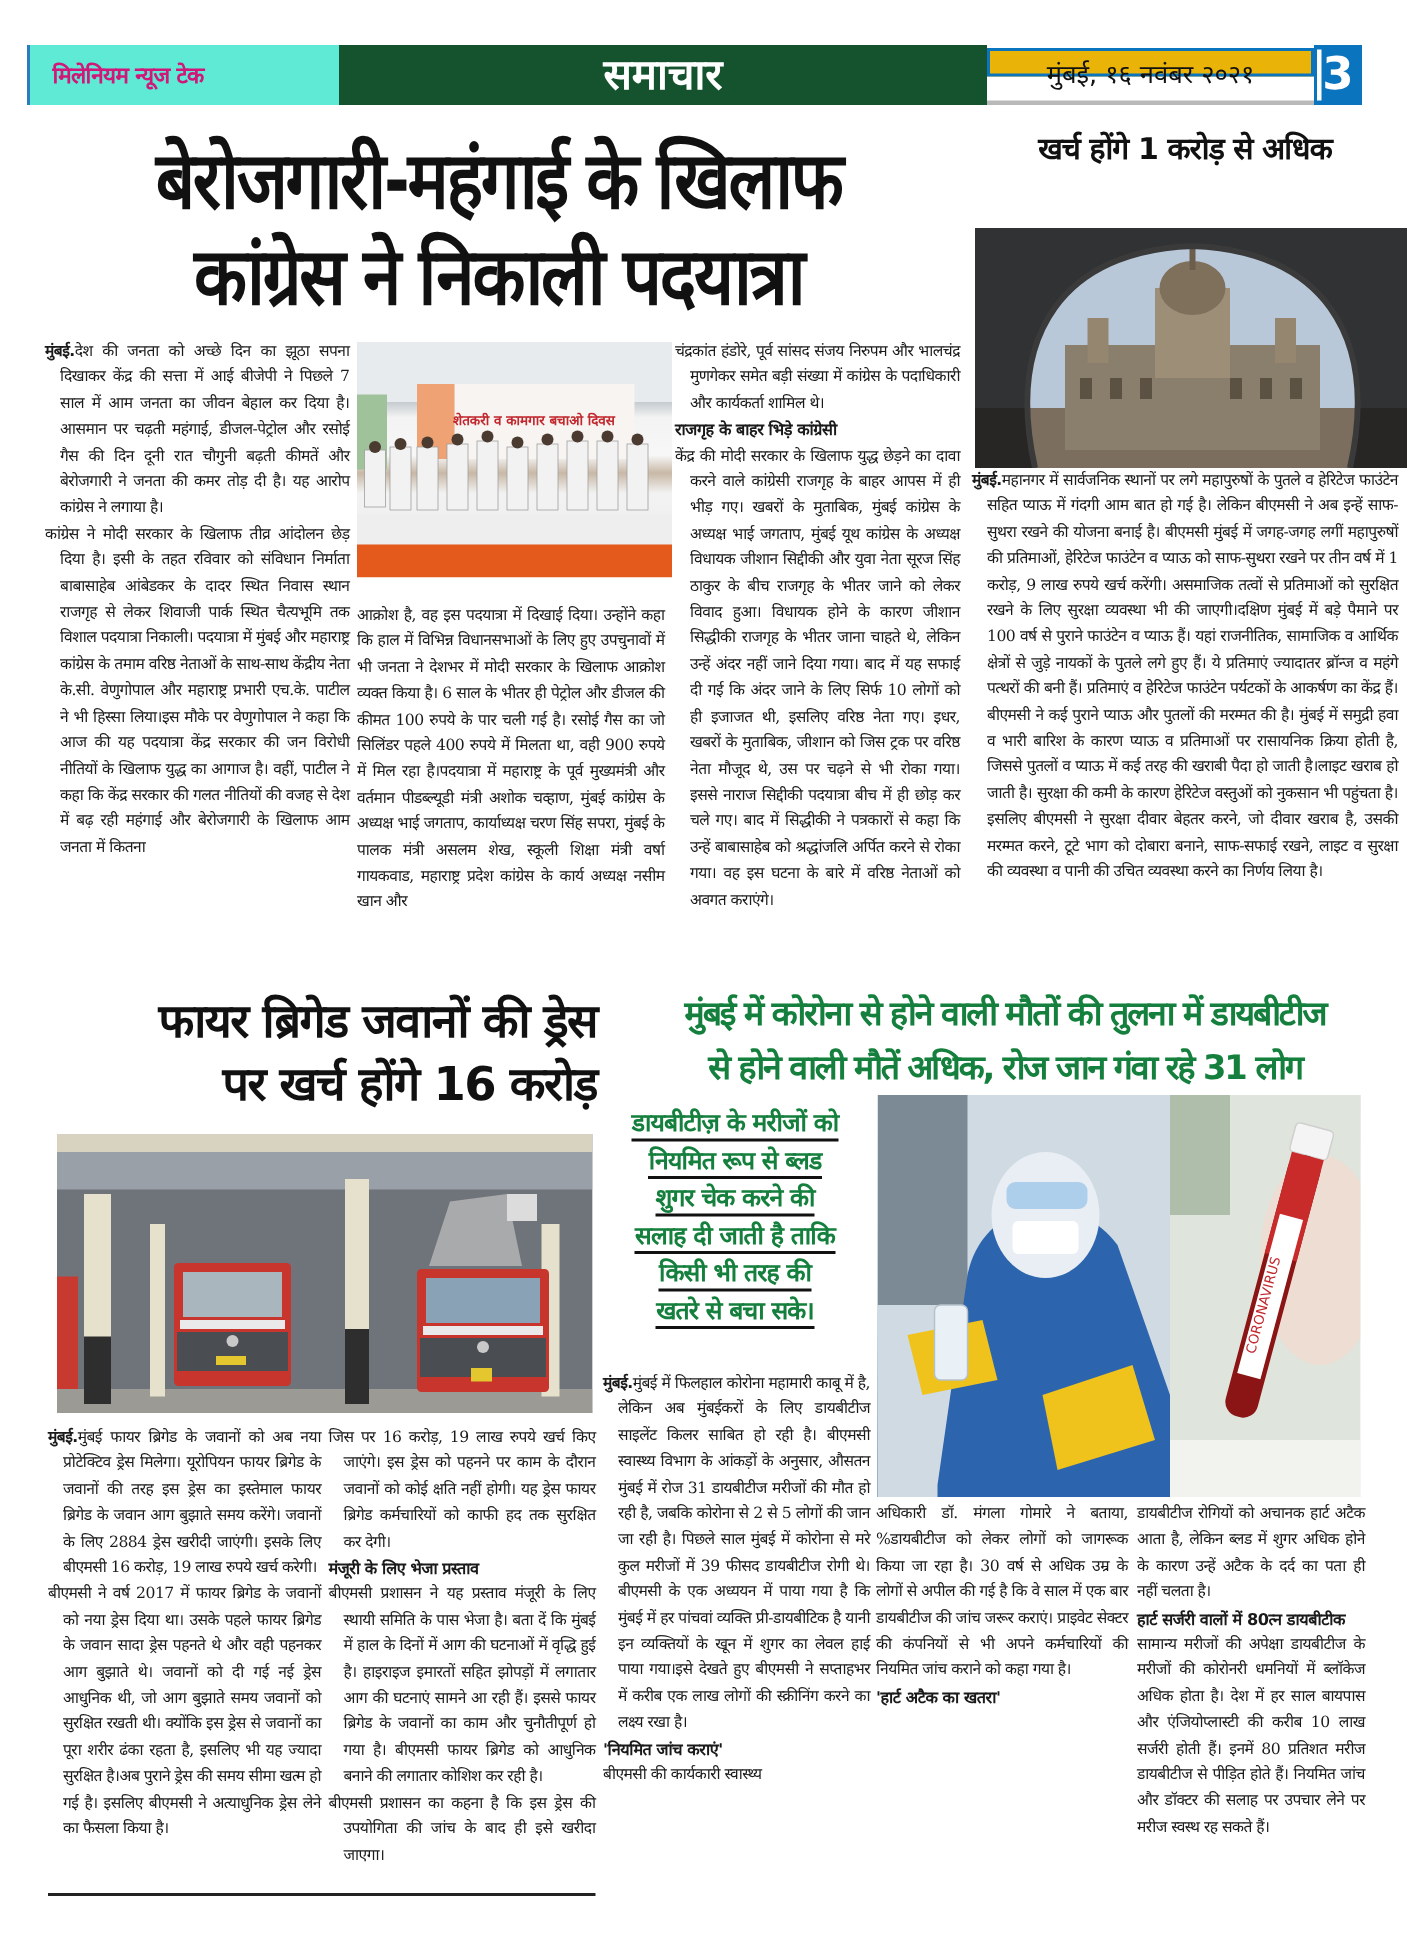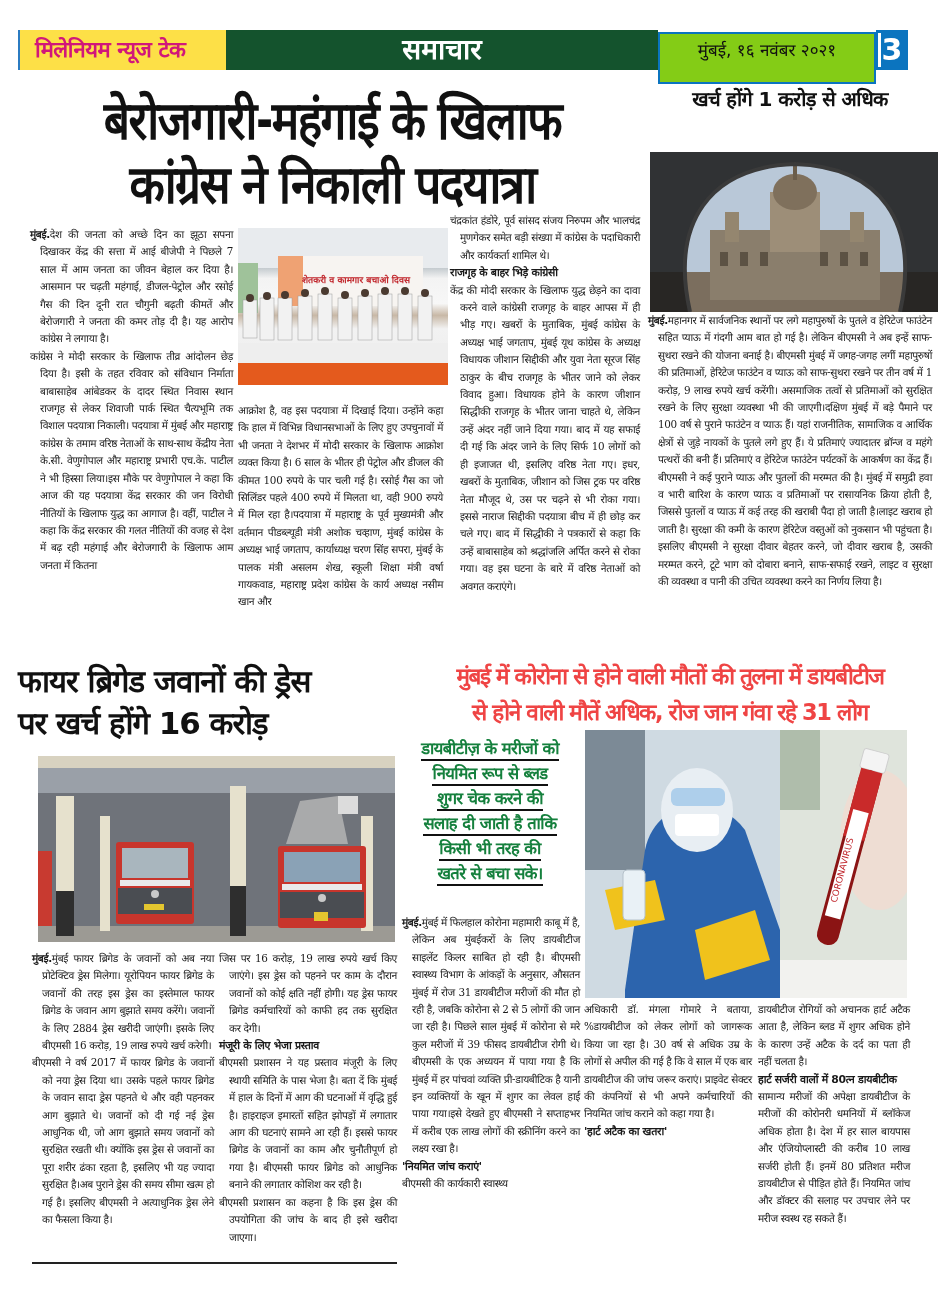--- a/index.html
+++ b/index.html
@@ -3,25 +3,25 @@
 <meta charset="utf-8">
 <style>
   * { box-sizing: border-box; margin: 0; padding: 0; }
   html, body { width: 945px; height: 1296px; background: #ffffff; overflow: hidden; }
   body { position: relative; font-family: "DejaVu Sans", sans-serif; color: #111; }
 
   .abs { position: absolute; }
 
   
   .masthead { left: 18px; top: 30px; width: 890px; height: 40px; border-bottom: 3px solid #b9b9b9; }
-  .mast-name { position: absolute; left: 0; top: 0; width: 208px; height: 40px; background: #fde047; border-left: 2px solid #2b7bc1;
-    color: #d1177a; font-weight: bold; font-size: 22px; line-height: 40px; padding-left: 15px; letter-spacing: -0.5px; }
+  .mast-name { position: absolute; left: 0; top: 0; width: 208px; height: 40px; background: #5eead4; border-left: 2px solid #2b7bc1;
+    color: #d1177a; font-weight: bold; font-size: 15px; line-height: 40px; padding-left: 15px; letter-spacing: -0.5px; }
   .mast-center { position: absolute; left: 208px; top: 0; width: 432px; height: 40px; background: #14532d; color: #fff;
     font-weight: bold; font-size: 28px; line-height: 40px; text-align: center; }
-  .mast-date { position: absolute; left: 640px; top: 2px; width: 218px; height: 52px; background: #84cc16; border: 2px solid #0b74bf;
+  .mast-date { position: absolute; left: 640px; top: 2px; width: 218px; height: 19px; background: #eab308; border: 2px solid #0b74bf;
     font-size: 17px; line-height: 32px; text-align: center; color: #111; }
   .mast-pagebox { position: absolute; left: 858px; top: 0; width: 32px; height: 40px; background: #0b74bf; color: #fff;
     font-size: 30px; font-weight: bold; line-height: 40px; text-align: center; }
   .mast-pagebox::before { content: ""; position: absolute; left: 2px; top: 3px; width: 3px; height: 34px; background: #fff; }
 
   
   .hl-main { left: 25px; top: 88px; width: 615px; font-family: "DejaVu Sans Condensed", "DejaVu Sans", sans-serif; font-weight: bold;
     font-size: 46px; line-height: 56px; text-align: center; color: #111; letter-spacing: -1.5px; transform: scaleY(1.15); transform-origin: top; }
   .hl-right { left: 645px; top: 86px; width: 290px; font-weight: bold; font-size: 20px; line-height: 27px; text-align: center; color: #111; letter-spacing: -0.6px; }
 
@@ -33,22 +33,22 @@
   
   .photo { overflow: hidden; }
   .ph-rally { left: 238px; top: 228px; width: 210px; height: 168px;
     background: linear-gradient(180deg, #e9ecef 0%, #dfe3e6 22%, #c6ccd0 24%, #f3f3f3 30%, #f7f7f7 45%, #c8b8a6 52%, #f2f2f2 60%, #eeeeee 80%, #e76a2a 84%, #e24f17 92%, #ffffff 93%); }
   .ph-bmc { left: 650px; top: 152px; width: 288px; height: 160px;
     background: radial-gradient(ellipse at 55% 35%, #c8d6e6 0%, #9fb4c9 40%, #6f7f8f 70%, #2a2a2a 100%); }
   .ph-fire { left: 38px; top: 756px; width: 357px; height: 186px; background: #bfbfbb; }
   .ph-doc { left: 585px; top: 730px; width: 195px; height: 268px; background: linear-gradient(160deg, #e9eef2 0%, #a8c2d4 40%, #2b5b9a 70%, #10325f 100%); }
   .ph-tube { left: 780px; top: 730px; width: 127px; height: 268px; background: linear-gradient(180deg, #d4dad3 0%, #e9ede8 45%, #f4f4f2 100%); }
 
-  .hl-fire { left: 18px; top: 660px; width: 380px; font-weight: bold; font-size: 31px; line-height: 42px; text-align: left; letter-spacing: -1px; color: #111; }
-  .hl-covid { left: 400px; top: 658px; width: 540px; font-weight: bold; font-size: 22.5px; line-height: 36px; text-align: center; letter-spacing: -1.4px; color: #ef4444; }
+  .hl-fire { left: 18px; top: 660px; width: 380px; font-weight: bold; font-size: 31px; line-height: 42px; text-align: right; letter-spacing: -1px; color: #111; }
+  .hl-covid { left: 400px; top: 658px; width: 540px; font-weight: bold; font-size: 22.5px; line-height: 36px; text-align: center; letter-spacing: -1.4px; color: #15803d; }
 
   .pull { left: 400px; top: 736px; width: 180px; font-weight: bold; font-size: 16.5px; line-height: 25px; text-align: center; color: #15803d; letter-spacing: -0.6px; }
   .pull span { display: inline; border-bottom: 2px solid #111; padding-bottom: 1px; }
 
   .rule { background: #222; height: 1.5px; }
 </style>
 </head>
 <body>
 
 <div class="abs masthead">
@@ -127,21 +127,21 @@
   </svg>
 </div>
 
 <div class="abs col" style="left:30px; top:226px; width:203px;">
   <p><span class="dl">मुंबई.</span><span>देश की जनता को अच्छे दिन का झूठा सपना दिखाकर केंद्र की सत्ता में आई बीजेपी ने पिछले 7 साल में आम जनता का जीवन बेहाल कर दिया है। आसमान पर चढ़ती महंगाई, डीजल-पेट्रोल और रसोई गैस की दिन दूनी रात चौगुनी बढ़ती कीमतें और बेरोजगारी ने जनता की कमर तोड़ दी है। यह आरोप कांग्रेस ने लगाया है।</span></p>
   <p><span>कांग्रेस ने मोदी सरकार के खिलाफ तीव्र आंदोलन छेड़ दिया है। इसी के तहत रविवार को संविधान निर्माता बाबासाहेब आंबेडकर के दादर स्थित निवास स्थान राजगृह से लेकर शिवाजी पार्क स्थित चैत्यभूमि तक विशाल पदयात्रा निकाली। पदयात्रा में मुंबई और महाराष्ट्र कांग्रेस के तमाम वरिष्ठ नेताओं के साथ-साथ केंद्रीय नेता के.सी. वेणुगोपाल और महाराष्ट्र प्रभारी एच.के. पाटील ने भी हिस्सा लिया।इस मौके पर वेणुगोपाल ने कहा कि आज की यह पदयात्रा केंद्र सरकार की जन विरोधी नीतियों के खिलाफ युद्ध का आगाज है। वहीं, पाटील ने कहा कि केंद्र सरकार की गलत नीतियों की वजह से देश में बढ़ रही महंगाई और बेरोजगारी के खिलाफ आम जनता में कितना</span></p>
 </div>
 <div class="abs col" style="left:238px; top:402px; width:205px;">
   <p style="text-indent:0;padding-left:0"><span>आक्रोश है, वह इस पदयात्रा में दिखाई दिया। उन्होंने कहा कि हाल में विभिन्न विधानसभाओं के लिए हुए उपचुनावों में भी जनता ने देशभर में मोदी सरकार के खिलाफ आक्रोश व्यक्त किया है। 6 साल के भीतर ही पेट्रोल और डीजल की कीमत 100 रुपये के पार चली गई है। रसोई गैस का जो सिलिंडर पहले 400 रुपये में मिलता था, वही 900 रुपये में मिल रहा है।पदयात्रा में महाराष्ट्र के पूर्व मुख्यमंत्री और वर्तमान पीडब्ल्यूडी मंत्री अशोक चव्हाण, मुंबई कांग्रेस के अध्यक्ष भाई जगताप, कार्याध्यक्ष चरण सिंह सपरा, मुंबई के पालक मंत्री असलम शेख, स्कूली शिक्षा मंत्री वर्षा गायकवाड, महाराष्ट्र प्रदेश कांग्रेस के कार्य अध्यक्ष नसीम खान और</span></p>
 </div>
-<div class="abs col" style="left:450px; top:212px; width:190px;">
+<div class="abs col" style="left:450px; top:226px; width:190px;">
   <p><span>चंद्रकांत हंडोरे, पूर्व सांसद संजय निरुपम और भालचंद्र मुणगेकर समेत बड़ी संख्या में कांग्रेस के पदाधिकारी और कार्यकर्ता शामिल थे।</span></p>
   <div class="sub">राजगृह के बाहर भिड़े कांग्रेसी</div>
   <p><span>केंद्र की मोदी सरकार के खिलाफ युद्ध छेड़ने का दावा करने वाले कांग्रेसी राजगृह के बाहर आपस में ही भीड़ गए। खबरों के मुताबिक, मुंबई कांग्रेस के अध्यक्ष भाई जगताप, मुंबई यूथ कांग्रेस के अध्यक्ष विधायक जीशान सिद्दीकी और युवा नेता सूरज सिंह ठाकुर के बीच राजगृह के भीतर जाने को लेकर विवाद हुआ। विधायक होने के कारण जीशान सिद्धीकी राजगृह के भीतर जाना चाहते थे, लेकिन उन्हें अंदर नहीं जाने दिया गया। बाद में यह सफाई दी गई कि अंदर जाने के लिए सिर्फ 10 लोगों को ही इजाजत थी, इसलिए वरिष्ठ नेता गए। इधर, खबरों के मुताबिक, जीशान को जिस ट्रक पर वरिष्ठ नेता मौजूद थे, उस पर चढ़ने से भी रोका गया। इससे नाराज सिद्दीकी पदयात्रा बीच में ही छोड़ कर चले गए। बाद में सिद्धीकी ने पत्रकारों से कहा कि उन्हें बाबासाहेब को श्रद्धांजलि अर्पित करने से रोका गया। वह इस घटना के बारे में वरिष्ठ नेताओं को अवगत कराएंगे।</span></p>
 </div>
 
 <div class="abs col" style="left:648px; top:312px; width:284px;">
   <p><span class="dl">मुंबई.</span><span>महानगर में सार्वजनिक स्थानों पर लगे महापुरुषों के पुतले व हेरिटेज फाउंटेन सहित प्याऊ में गंदगी आम बात हो गई है। लेकिन बीएमसी ने अब इन्हें साफ-सुथरा रखने की योजना बनाई है। बीएमसी मुंबई में जगह-जगह लगीं महापुरुषों की प्रतिमाओं, हेरिटेज फाउंटेन व प्याऊ को साफ-सुथरा रखने पर तीन वर्ष में 1 करोड़, 9 लाख रुपये खर्च करेंगी। असमाजिक तत्वों से प्रतिमाओं को सुरक्षित रखने के लिए सुरक्षा व्यवस्था भी की जाएगी।दक्षिण मुंबई में बड़े पैमाने पर 100 वर्ष से पुराने फाउंटेन व प्याऊ हैं। यहां राजनीतिक, सामाजिक व आर्थिक क्षेत्रों से जुड़े नायकों के पुतले लगे हुए हैं। ये प्रतिमाएं ज्यादातर ब्रॉन्ज व महंगे पत्थरों की बनी हैं। प्रतिमाएं व हेरिटेज फाउंटेन पर्यटकों के आकर्षण का केंद्र हैं। बीएमसी ने कई पुराने प्याऊ और पुतलों की मरम्मत की है। मुंबई में समुद्री हवा व भारी बारिश के कारण प्याऊ व प्रतिमाओं पर रासायनिक क्रिया होती है, जिससे पुतलों व प्याऊ में कई तरह की खराबी पैदा हो जाती है।लाइट खराब हो जाती है। सुरक्षा की कमी के कारण हेरिटेज वस्तुओं को नुकसान भी पहुंचता है। इसलिए बीएमसी ने सुरक्षा दीवार बेहतर करने, जो दीवार खराब है, उसकी मरम्मत करने, टूटे भाग को दोबारा बनाने, साफ-सफाई रखने, लाइट व सुरक्षा की व्यवस्था व पानी की उचित व्यवस्था करने का निर्णय लिया है।</span></p>
 </div>
 
 <div class="abs hl-fire">

